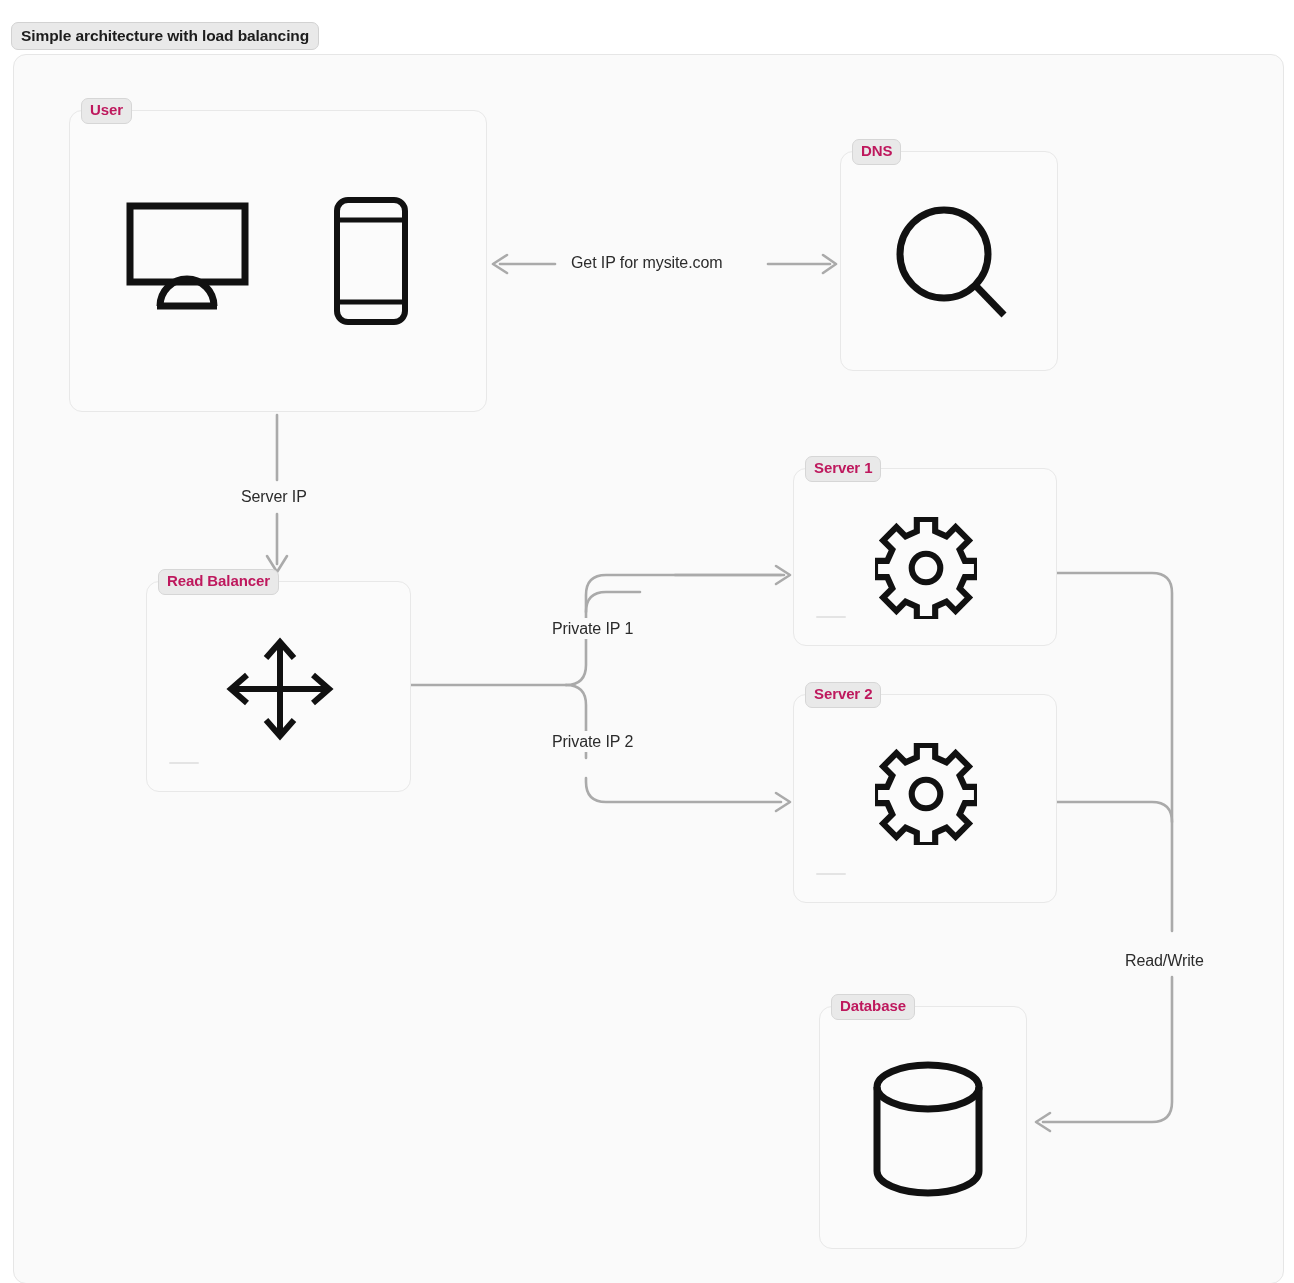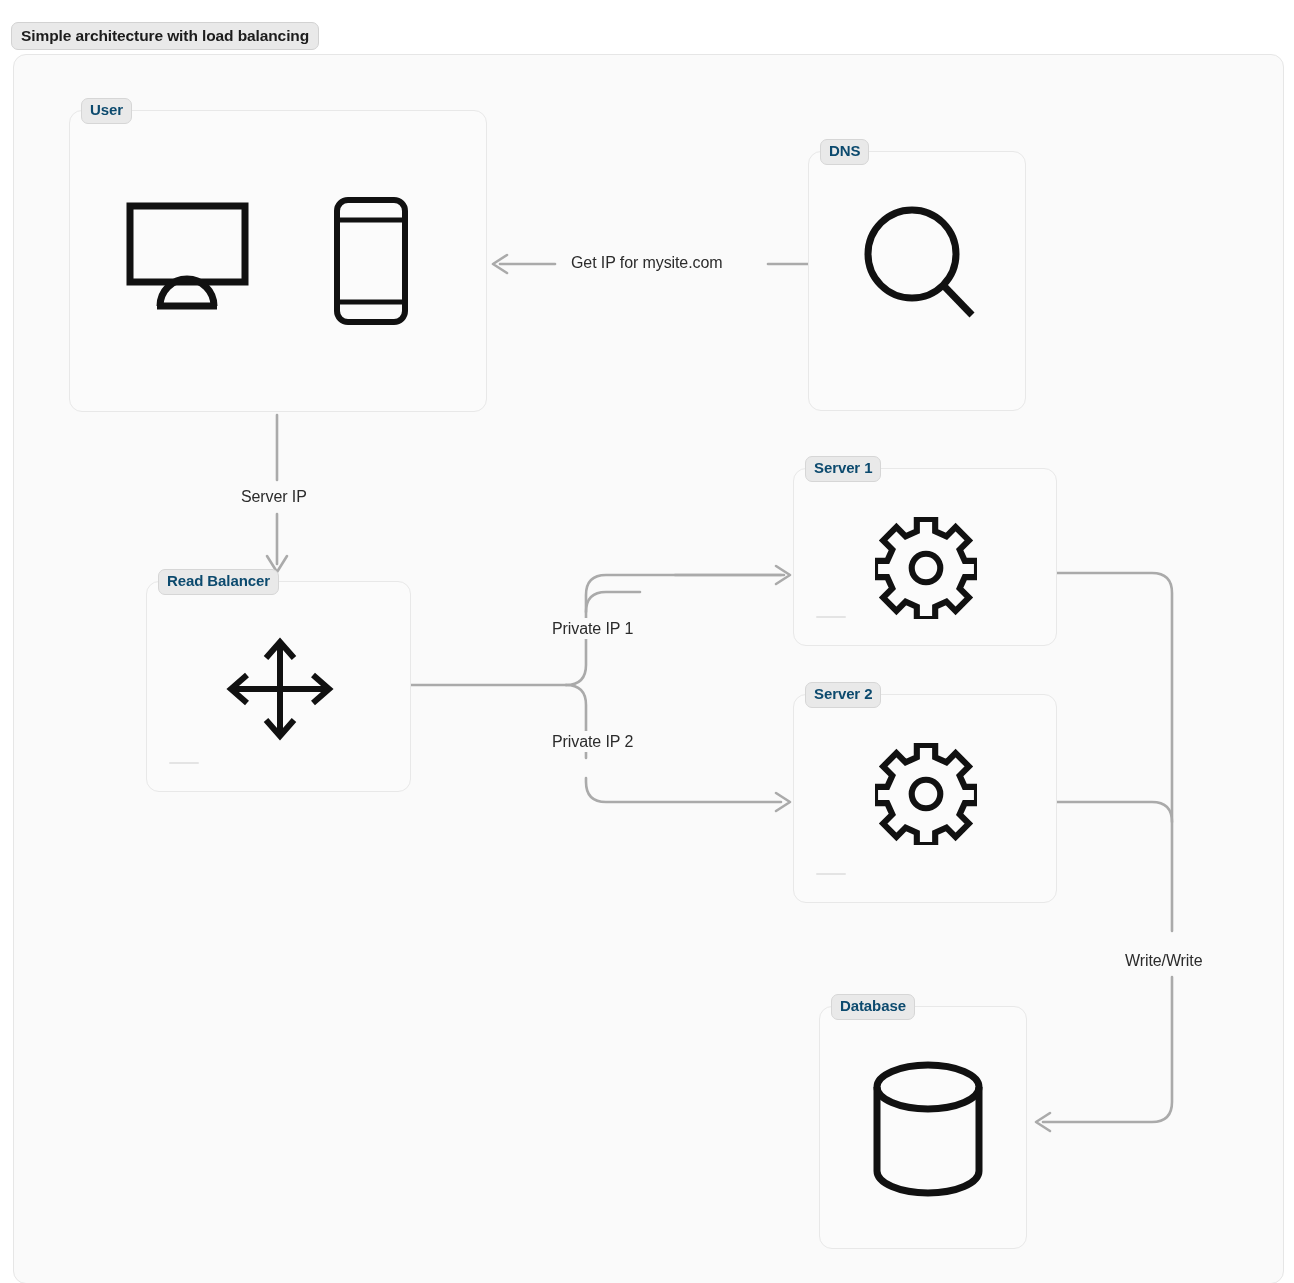--- a/index.html
+++ b/index.html
@@ -58,21 +58,21 @@
   .group-label {
     position: absolute;
     left: 11px;
     top: -13px;
     background: #e9e9e9;
     border: 1px solid #d6d6d6;
     border-radius: 7px;
     padding: 3px 8px 4px 8px;
     font-size: 15px;
     font-weight: bold;
-    color: #0c4a6e;
+    color: #be185d;
     letter-spacing: -0.1px;
     white-space: nowrap;
     line-height: 1.1;
   }
   .group-dash {
     position: absolute;
     left: 22px;
     bottom: 27px;
     width: 30px;
     height: 2px;
@@ -151,21 +151,21 @@
   <svg class="edges" viewBox="0 0 1294 1283" xmlns="http://www.w3.org/2000/svg">
     <g fill="none" stroke="#aaaaaa" stroke-width="2.6" stroke-linecap="round" stroke-linejoin="round">
       <path d="M586,600 L586,583 Q586,563 606,563 L784,563"></path>
     </g>
   </svg>
 
   <div class="edge-label" style="left:564px; top:240px;">Get IP for mysite.com</div>
   <div class="edge-label" style="left:234px; top:474px;">Server IP</div>
   <div class="edge-label" style="left:545px; top:606px;">Private IP 1</div>
   <div class="edge-label" style="left:545px; top:719px;">Private IP 2</div>
-  <div class="edge-label" style="left:1118px; top:938px;">Write/Write</div>
+  <div class="edge-label" style="left:1118px; top:938px;">Read/Write</div>
 
   <div class="group" style="left:69px; top:98px; width:418px; height:302px;">
     <div class="group-label">User</div>
 
     <span class="icon-wrap" style="left:55px; top:90px;">
       <svg width="125" height="112" viewBox="0 0 125 112" xmlns="http://www.w3.org/2000/svg">
         <rect x="5" y="5" width="115" height="76" fill="none" stroke="#111111" stroke-width="7"></rect>
         <path d="M35,105 A27,27 0 0 1 89,105" fill="none" stroke="#111111" stroke-width="7"></path>
         <line x1="32" y1="105" x2="92" y2="105" stroke="#111111" stroke-width="7" stroke-linecap="butt"></line>
       </svg>
@@ -173,21 +173,21 @@
 
     <span class="icon-wrap" style="left:262px; top:84px;">
       <svg width="78" height="132" viewBox="0 0 78 132" xmlns="http://www.w3.org/2000/svg">
         <rect x="5" y="5" width="68" height="122" rx="11" ry="11" fill="none" stroke="#111111" stroke-width="6"></rect>
         <line x1="8" y1="25" x2="70" y2="25" stroke="#111111" stroke-width="5"></line>
         <line x1="8" y1="107" x2="70" y2="107" stroke="#111111" stroke-width="5"></line>
       </svg>
     </span>
   </div>
 
-  <div class="group" style="left:808px; top:139px; width:218px; height:260px;">
+  <div class="group" style="left:840px; top:139px; width:218px; height:220px;">
     <div class="group-label">DNS</div>
 
     <span class="icon-wrap" style="left:53px; top:50px;">
       <svg width="118" height="122" viewBox="0 0 118 122" xmlns="http://www.w3.org/2000/svg">
         <circle cx="50" cy="52" r="44" fill="none" stroke="#111111" stroke-width="7"></circle>
         <line x1="82" y1="84" x2="110" y2="113" stroke="#111111" stroke-width="7" stroke-linecap="butt"></line>
       </svg>
     </span>
   </div>
 

